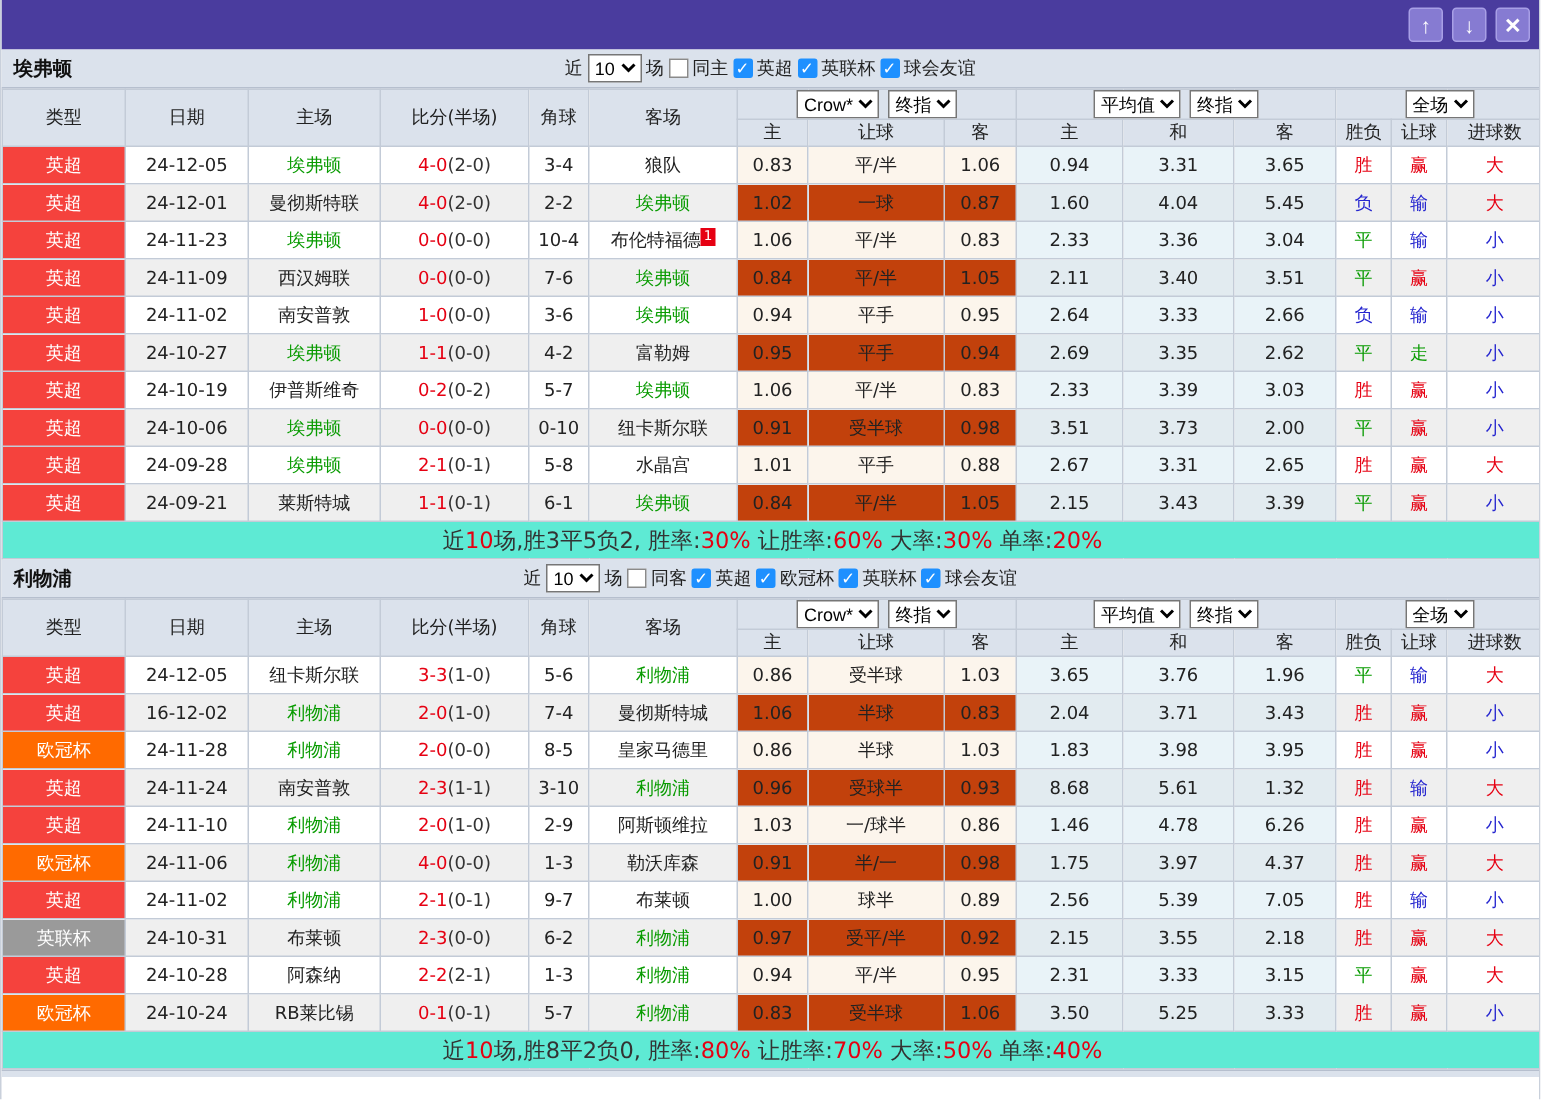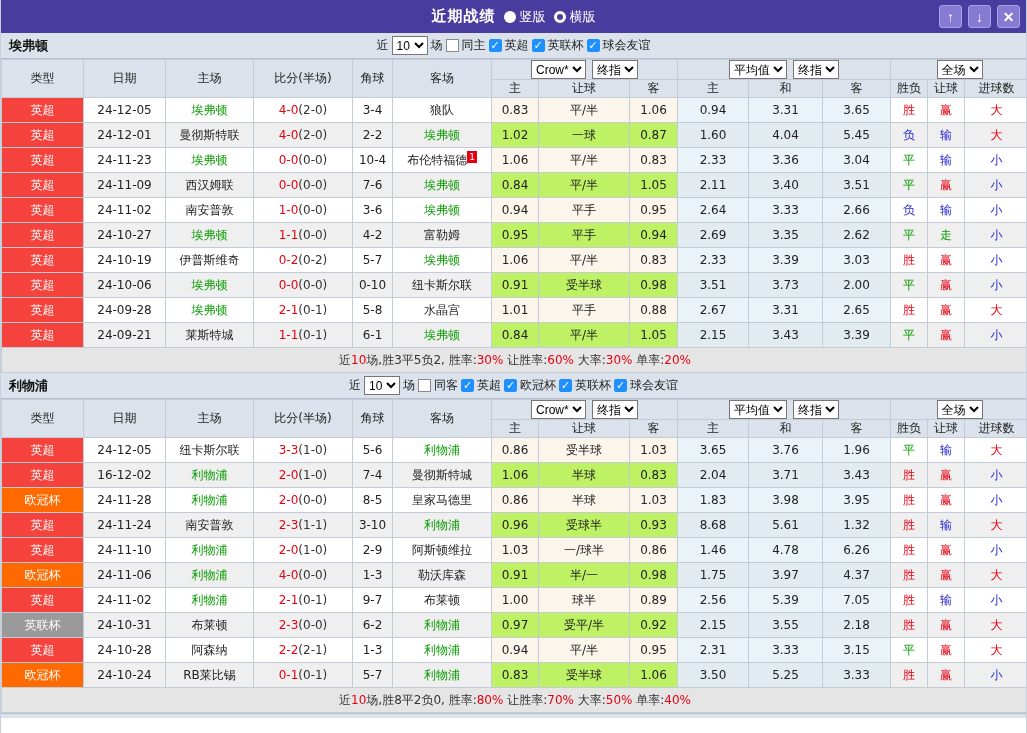--- a/index.html
+++ b/index.html
@@ -25,48 +25,37 @@
   .cb.checked { background:#1e90ff; border-color:#1e90ff; border-radius:2px; }
 
   
   table { border-collapse:collapse; table-layout:fixed; width:1027px; font-size:12px; color:#222; }
   th, td { border:1px solid #c3cbd7; text-align:center; overflow:hidden; white-space:nowrap; }
   thead th { background:#dbe2ec; font-weight:normal; height:18px; font-size:12px; }
   thead select { font-size:12px; height:19px; background:#fff; border:1px solid #767676; margin:0 3px; }
   tbody td { height:25px; background:#fff; }
   tr.even td { background:#efefef; }
   td.ah { background:#fcf5ec; }
-  tr.even td.ah { background:#bef264; }
+  tr.even td.ah { background:#c2410c; }
   td.eu { background:#e9f3f8; }
   tr.even td.eu { background:#e2ebf0; }
   td.league { color:#fff; font-size:12px; }
   .focus-team { color:#089b00; }
   .ft { color:#e60012; }
   .ht { color:#333; }
   .c-r { color:#e60012; } .c-g { color:#089b00; } .c-b { color:#2626cf; } .c-d { color:#333; }
   .badge { display:inline-block; background:#e60012; color:#fff; font-size:9px; line-height:12px; padding:0 2px; position:relative; top:-4px; }
-  td.summary { height:25px; background:#e5e5e5; font-size:12px; }
+  td.summary { height:25px; background:#5eead4; font-size:15px; }
   .footer-strip { height:5px; background:#dbe2ec; border-top:1px solid #b6bfce; }
 </style>
 </head>
 <body>
 
 <div class="app">
   <div class="titlebar">
-    <div class="titlebar-center">
-      <span class="page-title">近期战绩</span>
-      <span class="tb-radio">
-        <span class="dot-filled"></span>
-        <span>竖版</span>
-      </span>
-      <span class="tb-radio">
-        <span class="dot-ring"></span>
-        <span>横版</span>
-      </span>
-    </div>
     <div class="tb-buttons">
       <button class="tb-btn"><span>↑</span></button>
       <button class="tb-btn"><span>↓</span></button>
       <button class="tb-btn"><span>✕</span></button>
     </div>
   </div>
 
   <div id="sections">
       <div class="section-head">
         <span class="team-name">埃弗顿</span>

